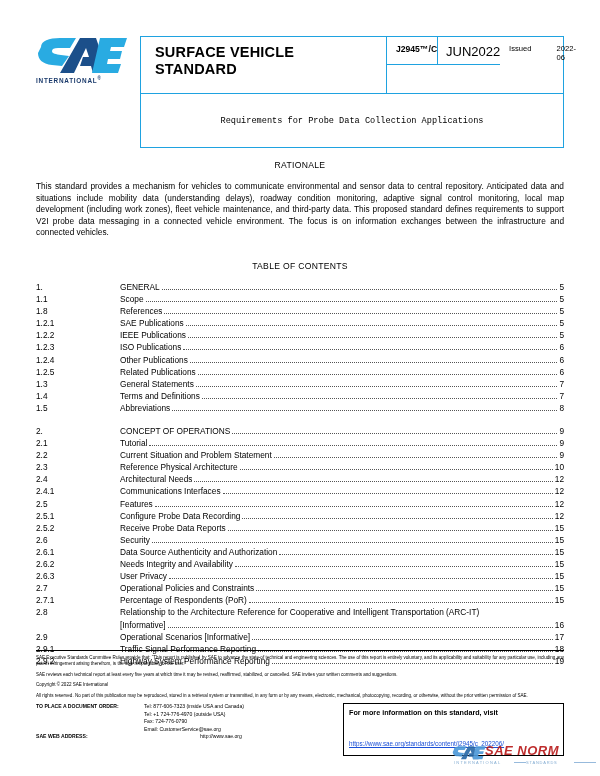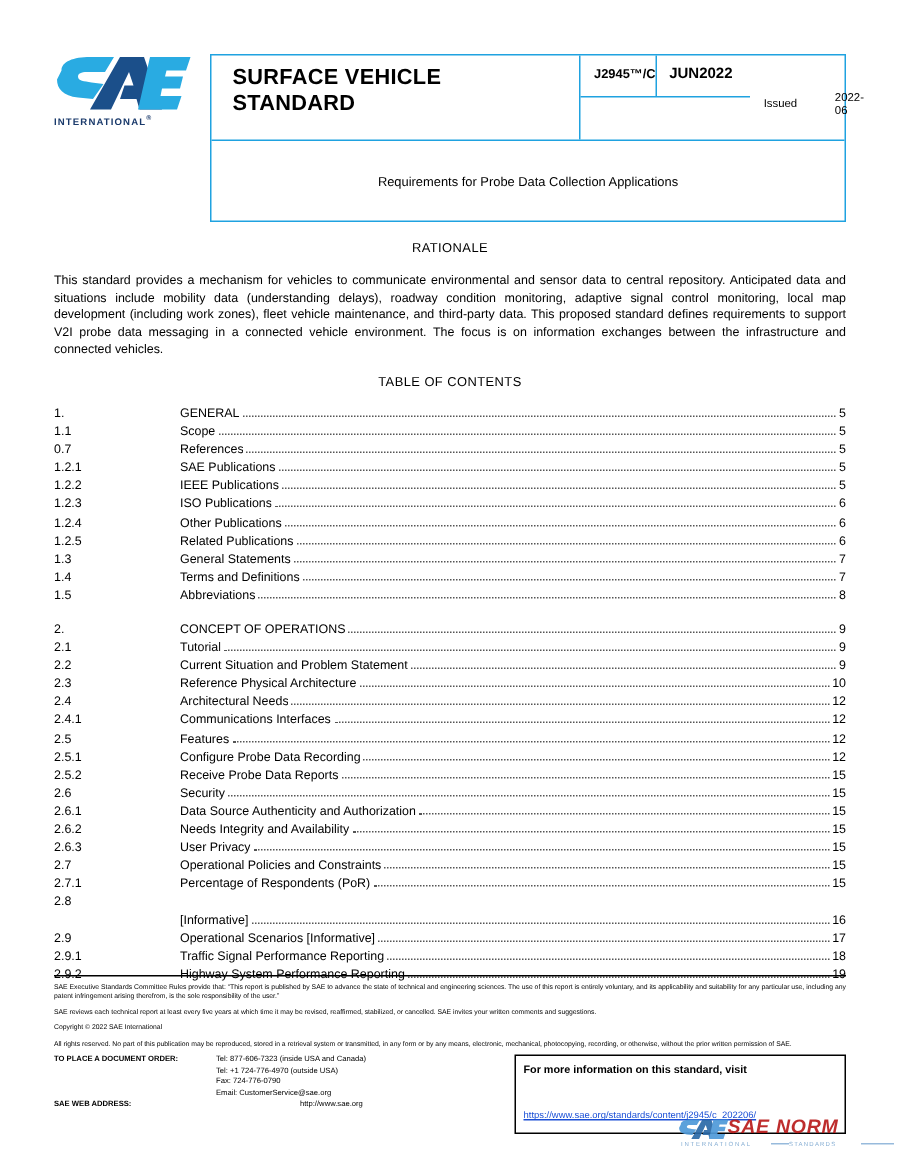--- a/index.html
+++ b/index.html
@@ -96,31 +96,31 @@
     border-right: 1.6px solid #1fa2e0;
     font-size: 8.6px;
     font-weight: bold;
     padding: 7px 0 0 9px;
     box-sizing: border-box;
     white-space: nowrap;
   }
   .hb-date {
     width: 62px;
     flex: 0 0 62px;
-    font-size: 10px;
-    font-weight: bold;
+    font-size: 13px;
+    font-weight: normal;
     padding: 7px 0 0 8px;
     box-sizing: border-box;
     white-space: nowrap;
   }
   .hb-issued-row {
     flex: 1 1 auto;
     display: flex;
     flex-direction: row;
-    align-items: center;
+    align-items: flex-start;
     padding-top: 7px;
     box-sizing: border-box;
   }
   .hb-issued-label {
     font-size: 7.6px;
     padding-left: 9px;
     width: 62px;
     box-sizing: border-box;
   }
   .hb-issued-value {
@@ -128,20 +128,21 @@
   }
   .hb-bottom {
     flex: 1 1 auto;
     display: flex;
     align-items: center;
     justify-content: center;
   }
   .hb-subtitle {
     font-size: 8.6px;
     text-align: center;
+    font-family: Liberation Mono, monospace;
   }
 
   
   .content {
     position: absolute;
     left: 36px;
     top: 160px;
     width: 528px;
   }
   .center-head {
@@ -152,21 +153,21 @@
   }
   .rationale-body {
     font-size: 8.3px;
     line-height: 11.6px;
     text-align: justify;
     margin: 0;
   }
   .toc-head {
     text-align: center;
     font-size: 8.6px;
-    margin: 10px 0 10px 0;
+    margin: 22px 0 10px 0;
     letter-spacing: 0.3px;
   }
 
   
   .toc { width: 528px; }
   .toc-row {
     display: flex;
     flex-direction: row;
     align-items: baseline;
     font-size: 8.3px;
@@ -381,21 +382,21 @@
           <span class="toc-dots"></span>
           <span class="toc-page">5</span>
         </div>
         <div class="toc-row">
           <span class="toc-num">1.1</span>
           <span class="toc-title">Scope</span>
           <span class="toc-dots"></span>
           <span class="toc-page">5</span>
         </div>
         <div class="toc-row">
-          <span class="toc-num">0.7</span>
+          <span class="toc-num">1.8</span>
           <span class="toc-title">References</span>
           <span class="toc-dots"></span>
           <span class="toc-page">5</span>
         </div>
         <div class="toc-row">
           <span class="toc-num">1.2.1</span>
           <span class="toc-title">SAE Publications</span>
           <span class="toc-dots"></span>
           <span class="toc-page">5</span>
         </div>
@@ -527,20 +528,21 @@
           <span class="toc-page">15</span>
         </div>
         <div class="toc-row">
           <span class="toc-num">2.7.1</span>
           <span class="toc-title">Percentage of Respondents (PoR)</span>
           <span class="toc-dots"></span>
           <span class="toc-page">15</span>
         </div>
         <div class="toc-row wrap">
           <span class="toc-num">2.8</span>
+          <span class="toc-title">Relationship to the Architecture Reference for Cooperative and Intelligent Transportation (ARC-IT)</span>
         </div>
         <div class="toc-cont">
           <span class="toc-num"></span>
           <span>[Informative]</span>
           <span class="toc-dots"></span>
           <span class="toc-page">16</span>
         </div>
         <div class="toc-row">
           <span class="toc-num">2.9</span>
           <span class="toc-title">Operational Scenarios [Informative]</span>

